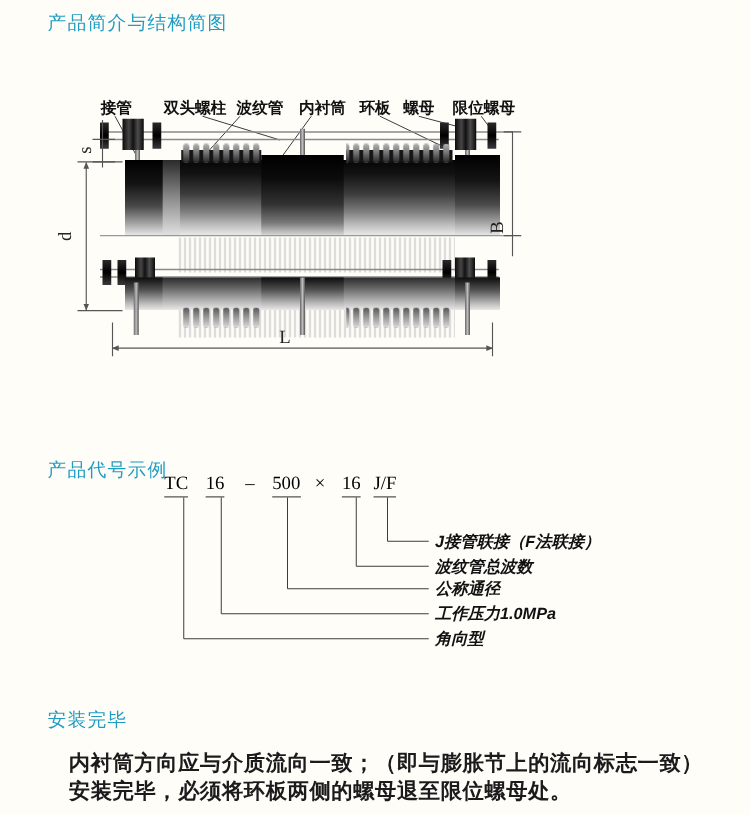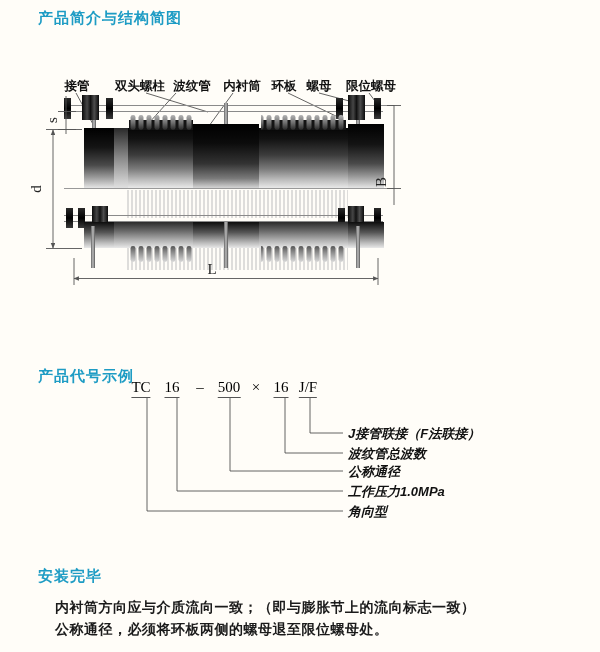--- a/index.html
+++ b/index.html
@@ -5,49 +5,49 @@
   :root { --accent:#1e9cc4; --ink:#141414; }
   html,body { margin:0; padding:0; }
   body {
     width:600px; height:652px; position:relative; overflow:hidden;
     background:#fffdf8;
     font-family:"Liberation Sans", sans-serif;
     color:var(--ink);
   }
   .sec-title {
     position:absolute; left:38px;
-    font-size:15px; font-weight:700; color:var(--accent);
+    font-size:15px; font-weight:400; color:var(--accent);
     letter-spacing:1px;
   }
   #title-intro   { top:9px; }
   #title-code    { top:367px; }
   #title-install { top:567px; }
 
-  #diagram-wrap  { position:absolute; left:26px; top:62px; width:420px; height:245px; }
+  #diagram-wrap  { position:absolute; left:42px; top:62px; width:420px; height:245px; }
   #callout-wrap  { position:absolute; left:130px; top:396px; width:360px; height:128px;font-style:italic; }
 
   svg text { font-family:"Liberation Sans", sans-serif; }
   .part-label   { font-size:12.5px; font-weight:700; fill:#111; }
   .dim-label    { font-family:"Liberation Serif", serif; font-size:15px; fill:#222; }
   .callout-text { font-size:13px; font-weight:700; fill:#111; }
   .thin  { stroke:#3c3c3c; stroke-width:0.8; fill:none; }
   .dim   { stroke:#555; stroke-width:0.9; fill:none; }
   .rod   { stroke:#8a8a8a; stroke-width:1.2; fill:none; }
 
   .code-row { position:absolute; top:380px; left:0; width:600px; height:20px; }
   .seg {
     position:absolute; transform:translateX(-50%);
     font-family:"Liberation Serif", serif; font-size:15px; color:#000000;
     white-space:nowrap; line-height:1;
   }
   .seg.u { border-bottom:1px solid #555; padding-bottom:2px; }
 
   .install-line {
     position:absolute; left:55px; width:520px;
-    font-size:14px; font-weight:700; color:#1b1b1b; letter-spacing:0.5px;
+    font-size:17px; font-weight:700; color:#1b1b1b; letter-spacing:0.5px;
     white-space:nowrap;
   }
   #install-line-0 { top:599px; }
   #install-line-1 { top:621px; }
 </style>
 </head>
 <body style="background: rgb(255, 253, 248);">
 
 <div class="sec-title" id="title-intro">产品简介与结构简图</div>
 
@@ -261,13 +261,13 @@
   <text class="callout-text" x="218" y="41.5">J接管联接（F法联接）</text>
   <text class="callout-text" x="218" y="61.5">波纹管总波数</text>
   <text class="callout-text" x="218" y="79.5">公称通径</text>
   <text class="callout-text" x="218" y="99.5">工作压力1.0MPa</text>
   <text class="callout-text" x="218" y="119.5">角向型</text>
 </svg>
 </div>
 
 <div class="sec-title" id="title-install">安装完毕</div>
 <div class="install-line" id="install-line-0">内衬筒方向应与介质流向一致；（即与膨胀节上的流向标志一致）</div>
-<div class="install-line" id="install-line-1">公称通径，必须将环板两侧的螺母退至限位螺母处。</div>
+<div class="install-line" id="install-line-1">安装完毕，必须将环板两侧的螺母退至限位螺母处。</div>
 
 </body></html>

